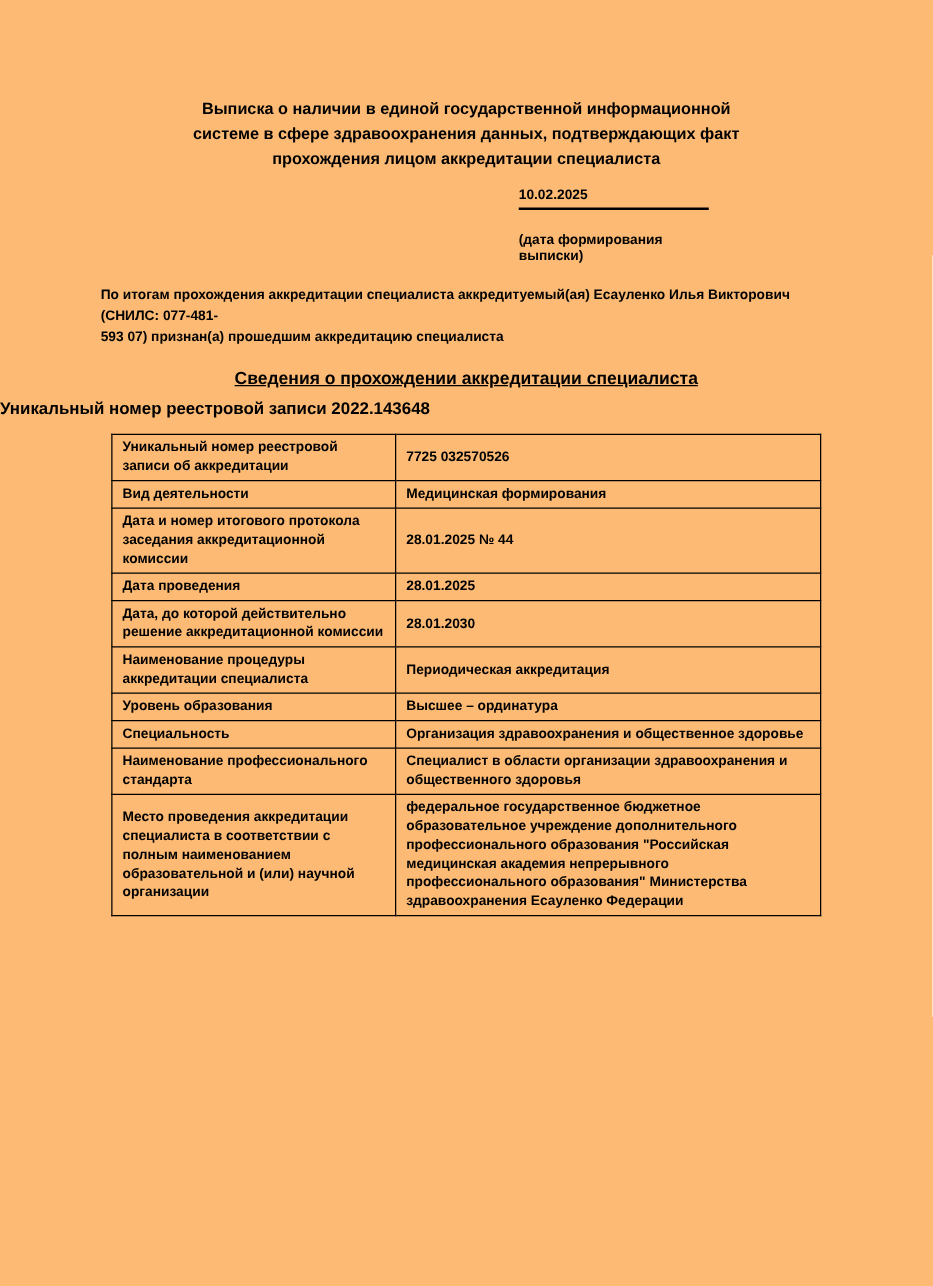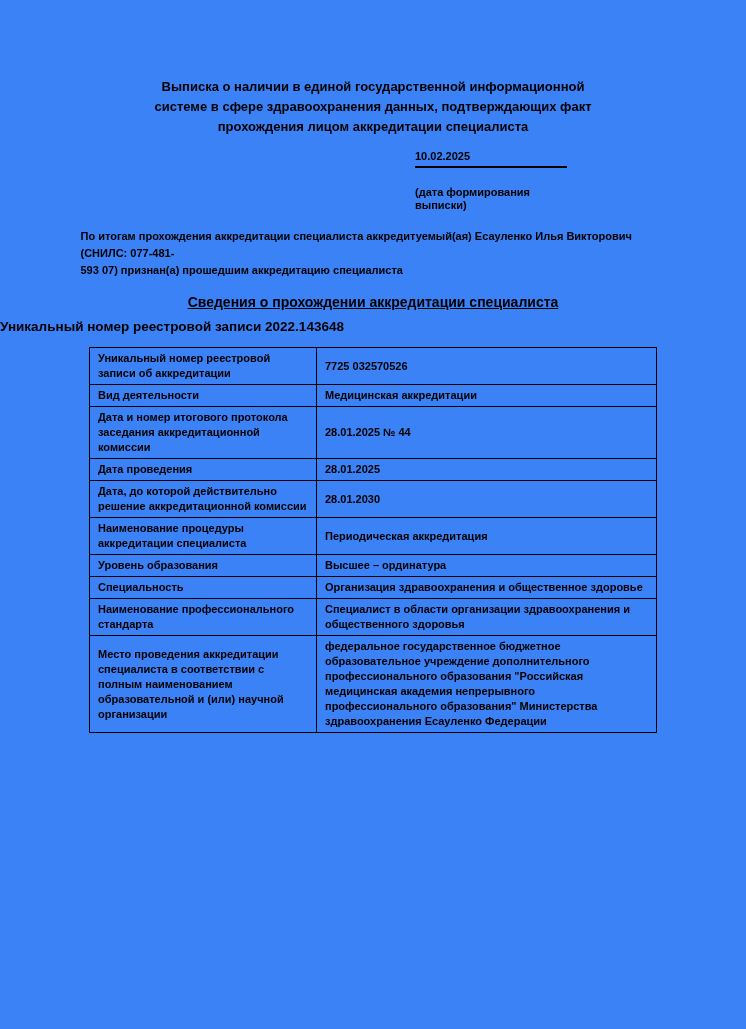--- a/index.html
+++ b/index.html
@@ -6,21 +6,21 @@
   html, body {
     margin: 0;
     padding: 0;
     background: #ffffff;
   }
   .page {
     position: relative;
     width: 746px;
     height: 1029px;
     margin: 0 auto;
-    background: #3b82f6;
+    background: #fdba74;
     color: #000000;
     font-family: "Liberation Sans", sans-serif;
     font-weight: bold;
     overflow: hidden;
   }
   .doc-title {
     padding-top: 77px;
     text-align: center;
     font-size: 13px;
     line-height: 20px;
@@ -101,21 +101,21 @@
   <div class="registry-header">Уникальный номер реестровой записи 2022.143648</div>
 
   <table class="details">
     <tbody>
         <tr>
           <td class="label-cell">Уникальный номер реестровой записи об аккредитации</td>
           <td class="value-cell">7725 032570526</td>
         </tr>
         <tr>
           <td class="label-cell">Вид деятельности</td>
-          <td class="value-cell">Медицинская аккредитации</td>
+          <td class="value-cell">Медицинская формирования</td>
         </tr>
         <tr>
           <td class="label-cell">Дата и номер итогового протокола заседания аккредитационной комиссии</td>
           <td class="value-cell">28.01.2025 № 44</td>
         </tr>
         <tr>
           <td class="label-cell">Дата проведения</td>
           <td class="value-cell">28.01.2025</td>
         </tr>
         <tr>

